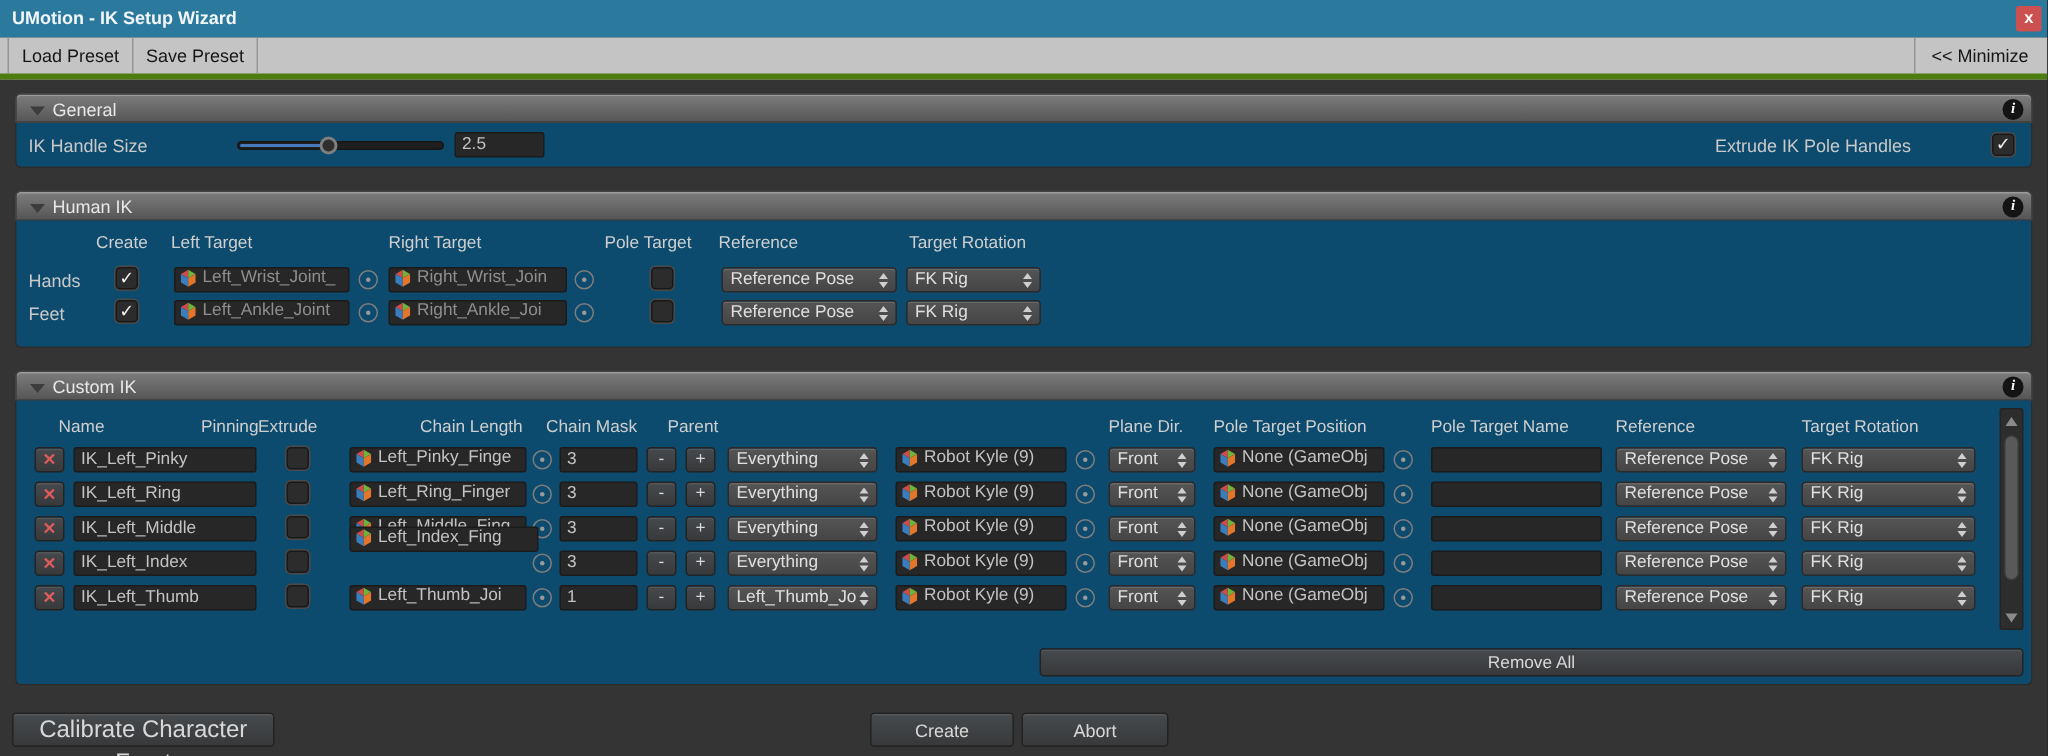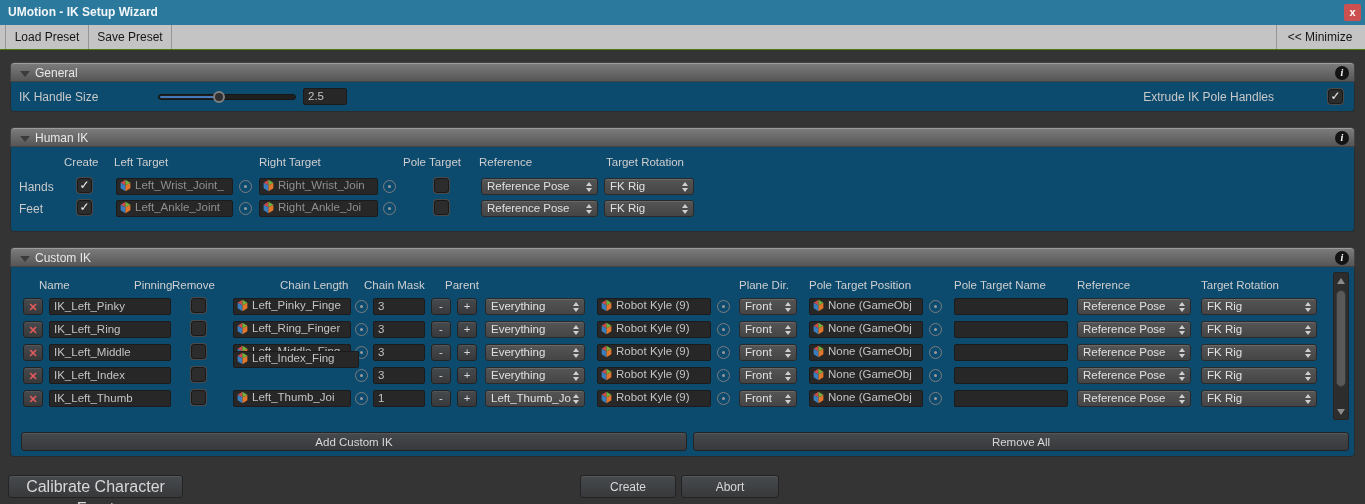--- a/index.html
+++ b/index.html
@@ -7,21 +7,21 @@
        font-family:"Liberation Sans",sans-serif;overflow:hidden;
        -webkit-font-smoothing:antialiased;}
   
   .titlebar{position:absolute;left:0;top:0;width:1365px;height:25px;background:#2b7a9e;}
   .titlebar .title{position:absolute;left:8px;top:5px;color:#f2f6f8;font-size:12px;font-weight:bold;}
   .closebtn{position:absolute;right:4px;top:4px;width:17px;height:17px;background:#cd5050;
             border-radius:2px;color:#fff;font-size:11px;font-weight:bold;text-align:center;
             line-height:16px;cursor:default;}
   
   .toolbar{position:absolute;left:0;top:25px;width:1365px;height:24px;background:#c4c4c4;
-           border-bottom:1px solid #4d7c0f;}
+           border-bottom:4px solid #4d7c0f;}
   .tbtn{position:absolute;top:0;height:24px;line-height:24px;color:#161616;font-size:12px;
         text-align:center;border-right:1px solid #969696;cursor:default;}
   .tsep{position:absolute;top:0;height:24px;width:1px;background:#969696;}
   
   .group{position:absolute;left:10px;width:1345px;}
   .ghead{position:absolute;left:0;top:0;width:100%;height:20px;border-radius:4px 4px 0 0;
          background:linear-gradient(#7d7d7d,#565656);border:1px solid #434343;box-sizing:border-box;
          box-shadow:inset 0 1px 0 rgba(255,255,255,.25);}
   .garrow{position:absolute;left:9px;top:8px;width:0;height:0;
           border-left:5px solid transparent;border-right:5px solid transparent;
@@ -105,21 +105,21 @@
       <span class="gtitle">General</span>
       <div class="ginfo">i</div>
     </div>
     <div class="gpanel" style="top:20px;height:30px">
       <span class="lbl" style="left:8px;top:8px">IK Handle Size</span>
       <div class="sl-track" style="left:147px;top:12px;width:138px">
         <div class="sl-fill" style="width: 40%;">
           <div class="sl-thumb"></div>
         </div>
       </div>
-      <div class="txt" style="left:292px;top:6px;width:44px">2.5</div>
+      <div class="txt" style="left:292px;top:6px;width:60px">2.5</div>
       <span class="lbl" style="right:80px;top:8px">Extrude IK Pole Handles</span>
       <div class="cb checked" style="right:11px;top:7px"></div>
     </div>
   </div>
 
   <div class="group" style="top:127px;height:105px">
     <div class="ghead">
       <div class="garrow"></div>
       <span class="gtitle">Human IK</span>
       <div class="ginfo">i</div>
@@ -192,21 +192,21 @@
 
   <div class="group" style="top:247px;height:210px">
     <div class="ghead">
       <div class="garrow"></div>
       <span class="gtitle">Custom IK</span>
       <div class="ginfo">i</div>
     </div>
     <div class="gpanel" style="top:20px;height:190px">
       <span class="colhead" style="left:28px;top:12px">Name</span>
       <span class="colhead" style="left:123px;top:12px">Pinning</span>
-      <span class="colhead" style="left:161px;top:12px">Remove</span>
+      <span class="colhead" style="left:161px;top:12px">Extrude</span>
       <span class="colhead" style="left:269px;top:12px">Chain Length</span>
       <span class="colhead" style="left:353px;top:12px">Chain Mask</span>
       <span class="colhead" style="left:434px;top:12px">Parent</span>
       <span class="colhead" style="left:728px;top:12px">Plane Dir.</span>
       <span class="colhead" style="left:798px;top:12px">Pole Target Position</span>
       <span class="colhead" style="left:943px;top:12px">Pole Target Name</span>
       <span class="colhead" style="left:1066px;top:12px">Reference</span>
       <span class="colhead" style="left:1190px;top:12px">Target Rotation</span>
 
       <div id="custom-rows">
@@ -426,21 +426,20 @@
             <div class="dd" style="left:1190px;top:123px;width:116px"><span>FK Rig</span><span class="arr"></span></div>
           </div>
         </div>
 
       <div class="vscroll" style="left:1322px;top:5px;height:148px">
         <div class="vs-up" style="top:1px"></div>
         <div class="vs-thumb" style="top:17px;height:97px"></div>
         <div class="vs-down" style="bottom:1px"></div>
       </div>
 
-      <div class="btn" style="left:10px;top:165px;width:666px;height:19px;line-height:18px">Add Custom IK</div>
       <div class="btn" style="left:682px;top:165px;width:656px;height:19px;line-height:18px">Remove All</div>
     </div>
   </div>
 
   <div class="btn" style="left:8px;top:475px;width:175px;height:23px;line-height:22px;font-size:16px">Calibrate Character Front</div>
   <div class="btn" style="left:580px;top:475px;width:96px;height:23px;line-height:22px;font-size:12px">Create</div>
   <div class="btn" style="left:681px;top:475px;width:98px;height:23px;line-height:22px;font-size:12px">Abort</div>
 </div>
 
 </body></html>

